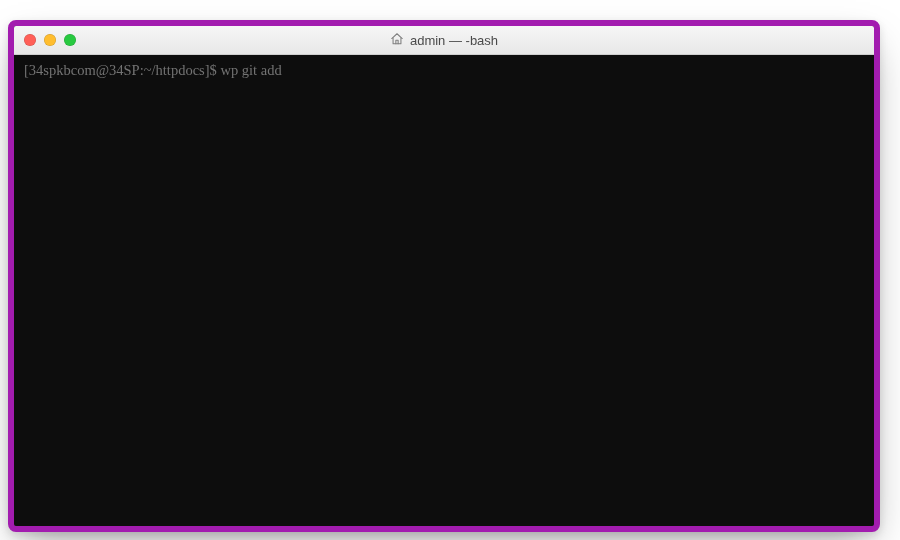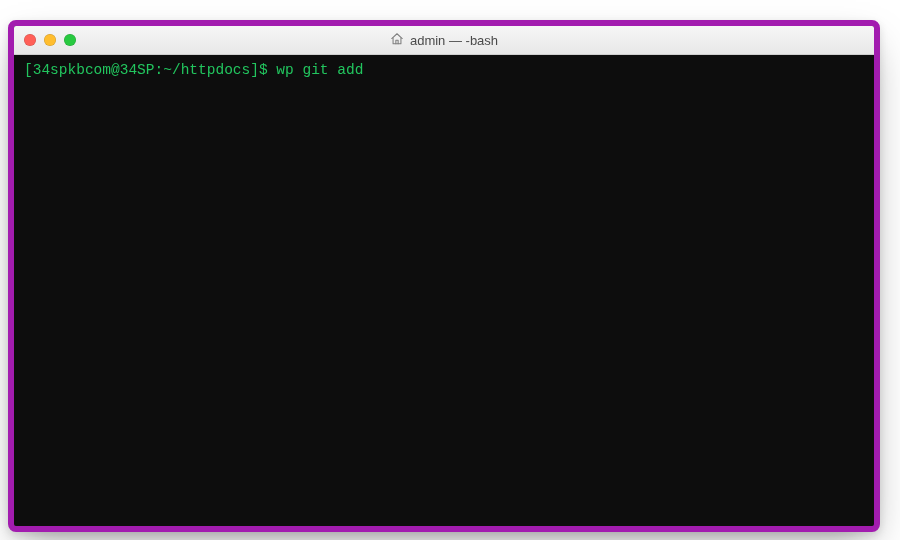--- a/index.html
+++ b/index.html
@@ -58,24 +58,24 @@
     gap: 6px;
     height: 100%;
   }
   .title-center svg {
     width: 14px;
     height: 14px;
     opacity: 0.85;
   }
   .terminal-body {
     padding: 6px 10px;
-    font-family: Liberation Mono, monospace;
+    font-family: Liberation Serif, serif;
     font-size: 14.5px;
     line-height: 1.35;
-    color: #22c55e;
+    color: #737373;
     white-space: pre;
     height: calc(100% - 28px);
     box-sizing: border-box;
     overflow: hidden;
     cursor: text;
   }
   .term-line { display: block; }
 </style>
 </head>
 <body>

